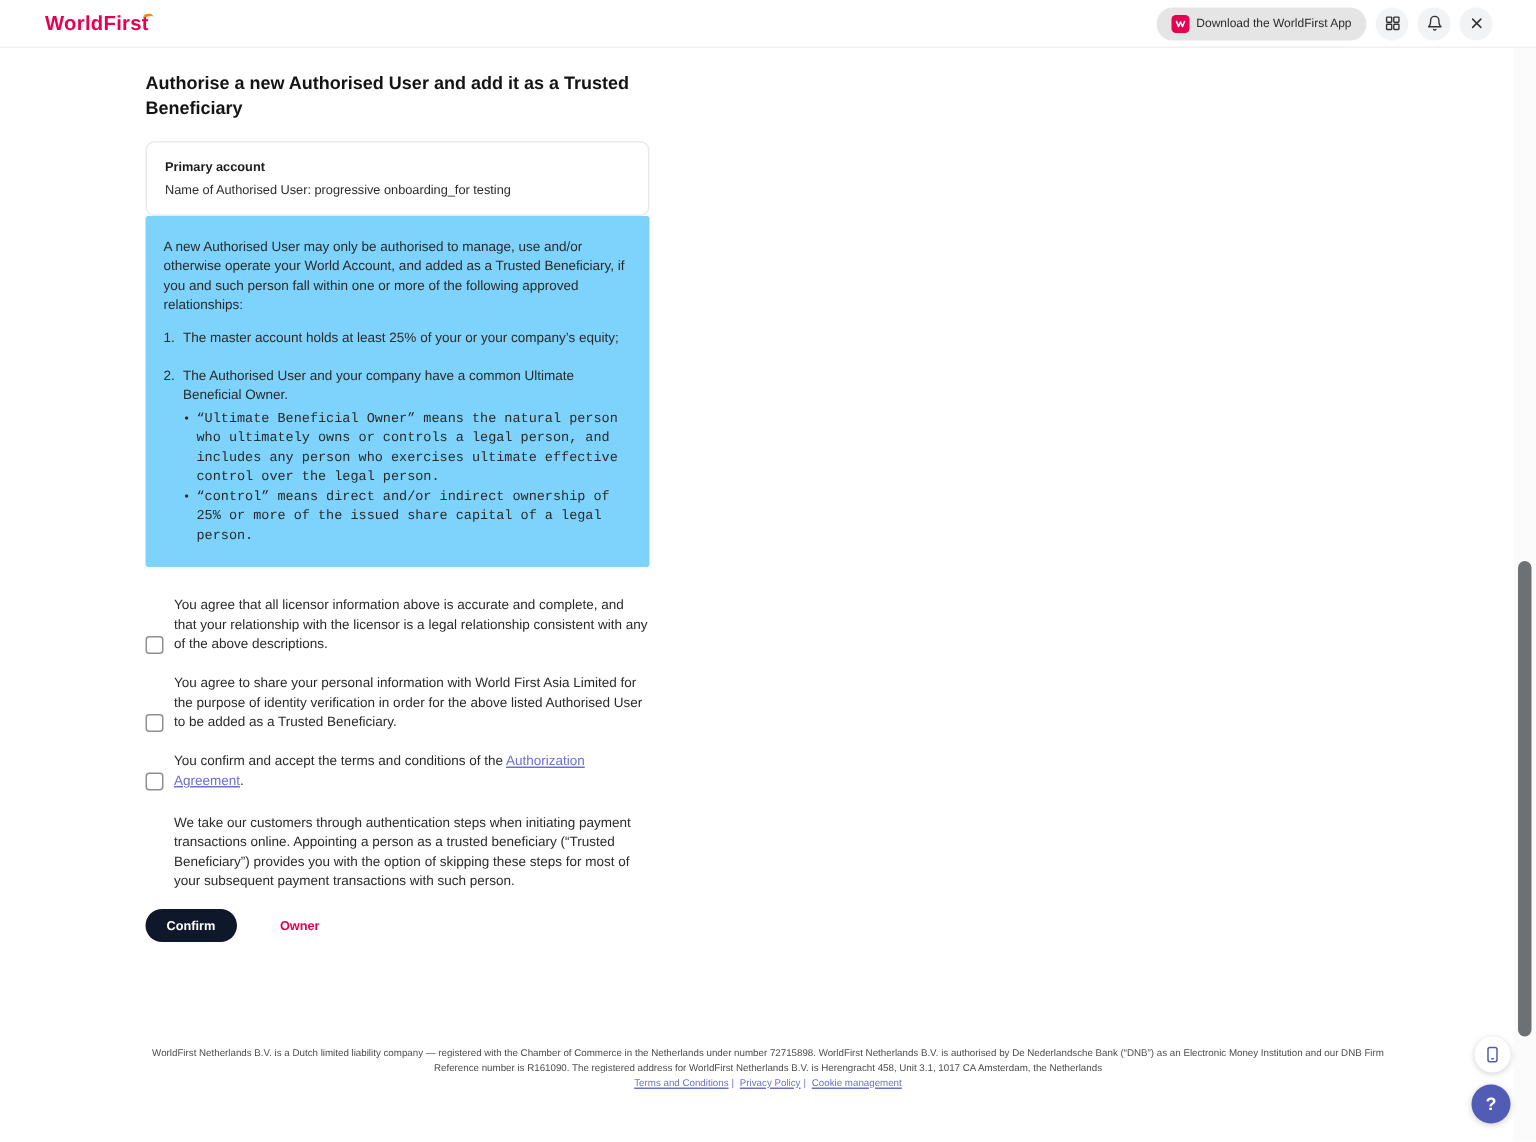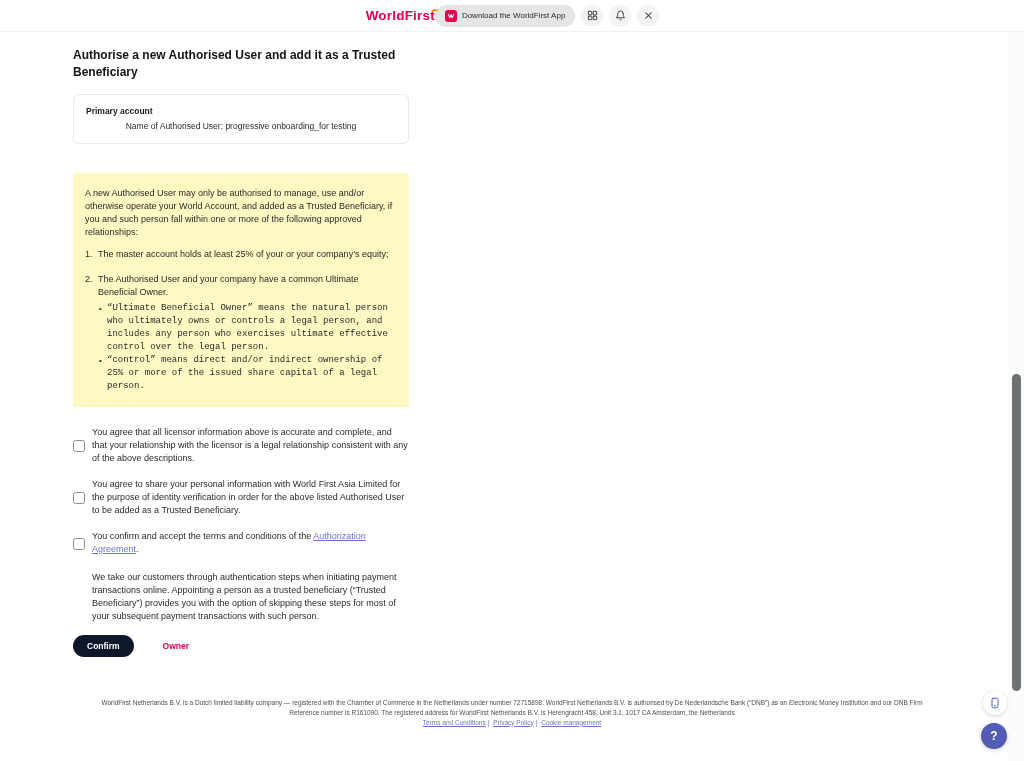--- a/index.html
+++ b/index.html
@@ -9,21 +9,21 @@
     background: #ffffff;
     color: #222;
     position: relative;
     overflow: hidden;
   }
 
   
   .header {
     position: absolute; top: 0; left: 0; right: 0; height: 32px;
     background: #fff; border-bottom: 1px solid #f1f1f1;
-    display: flex; align-items: center; justify-content: center;
+    display: flex; align-items: center; justify-content: space-between;
     padding: 0 29px 0 30px; z-index: 5;
   }
   .logo { font-size: 13.5px; font-weight: bold; color: #e60051; letter-spacing: .2px; position: relative; }
   .logo .accent {
     position: absolute; right: -3px; top: 1px; width: 7px; height: 3px;
     border-top: 2px solid #ff8a00; border-radius: 50%/100% 100% 0 0; transform: rotate(-12deg);
   }
   .header-right { display: flex; align-items: center; gap: 6px; }
   .pill-btn {
     height: 22px; background: #e5e5e5; border: none; border-radius: 11px;
@@ -32,41 +32,41 @@
   }
   .app-badge { width: 12px; height: 12px; border-radius: 3px; background: #e60051; display: flex; align-items: center; justify-content: center; flex: 0 0 auto; }
   .circle-btn {
     width: 22px; height: 22px; border-radius: 50%; background: #f2f3f5; border: none;
     display: flex; align-items: center; justify-content: center; color: #333; cursor: pointer;
     font-size: 10px; font-family: inherit; padding: 0;
   }
   .circle-btn svg { width: 11px; height: 11px; }
 
   
-  .main { position: absolute; left: 73px; top: 47px; width: 336px; }
+  .main { position: absolute; left: 97px; top: 47px; width: 336px; }
   .page-title { width: 350px; font-size: 12px; line-height: 17px; font-weight: bold; color: #141414; margin-bottom: 13px; }
 
   .account-card {
     border: 1px solid #eaeaea; border-radius: 6px; background: #fff;
-    padding: 11px 12px 12px; margin-bottom: 29px;
+    padding: 11px 12px 12px; margin-bottom: 0;
   }
   .account-card .label { font-size: 8.5px; font-weight: bold; color: #1c1c1c; margin-bottom: 5px; }
-  .account-card .value { font-size: 8.5px; color: #2a2a2a; text-align: center; }
-
-  .notice-box { background: #fef9c3; border-radius: 2px; padding: 14px 12px; font-size: 9px; line-height: 13px; color: #2a2a2a; }
+  .account-card .value { font-size: 8.5px; color: #2a2a2a; }
+
+  .notice-box { background: #7dd3fc; border-radius: 2px; padding: 14px 12px; font-size: 9px; line-height: 13px; color: #2a2a2a; }
   .notice-intro { margin-bottom: 9px; }
   .num-item { display: flex; margin-bottom: 12px; }
   .num-item:last-child { margin-bottom: 0; }
   .num-item .num { flex: 0 0 13px; }
   .bullets { list-style: none; margin-top: 3px; font-family: Liberation Mono, monospace; }
   .bullets li { position: relative; padding-left: 9px; }
   .bullets li::before { content: "•"; position: absolute; left: 0; top: 0; font-size: 8px; }
 
   .agreements { margin-top: 19px; }
-  .check-row { display: flex; align-items: center; margin-bottom: 13px; }
+  .check-row { display: flex; align-items: flex-end; margin-bottom: 13px; }
   .checkbox {
     flex: 0 0 12px; width: 12px; height: 12px; margin-top: 1px;
     border: 1.3px solid #8f8f8f; border-radius: 2.5px; background: #fff; cursor: pointer;
   }
   .check-label { font-size: 9px; line-height: 13px; color: #2a2a2a; margin-left: 7px; }
   .link { color: #6b71cf; text-decoration: underline; cursor: pointer; }
 
   .note-paragraph { font-size: 9px; line-height: 13px; color: #2a2a2a; margin: 15px 0 0 19px; }
 
   .actions { display: flex; align-items: center; margin-top: 12px; }

